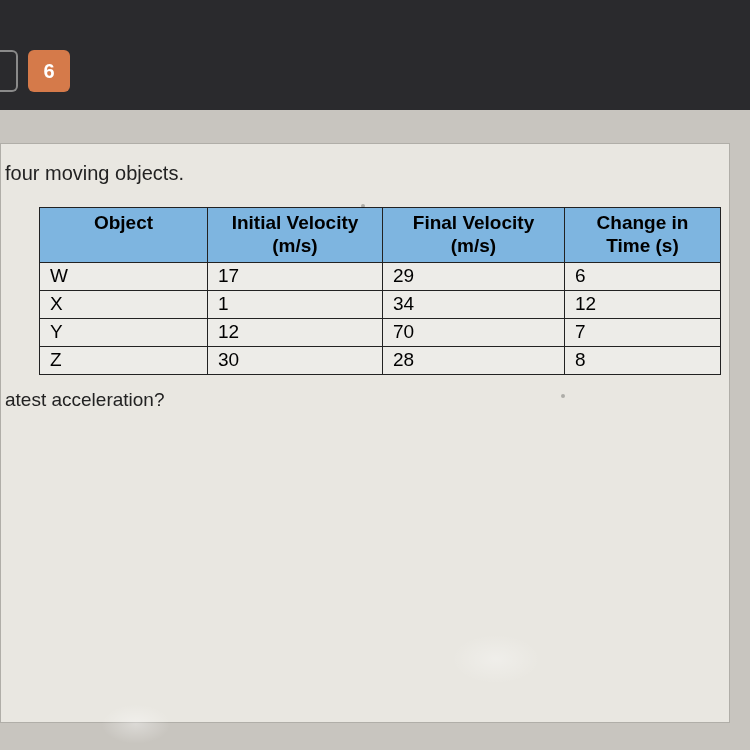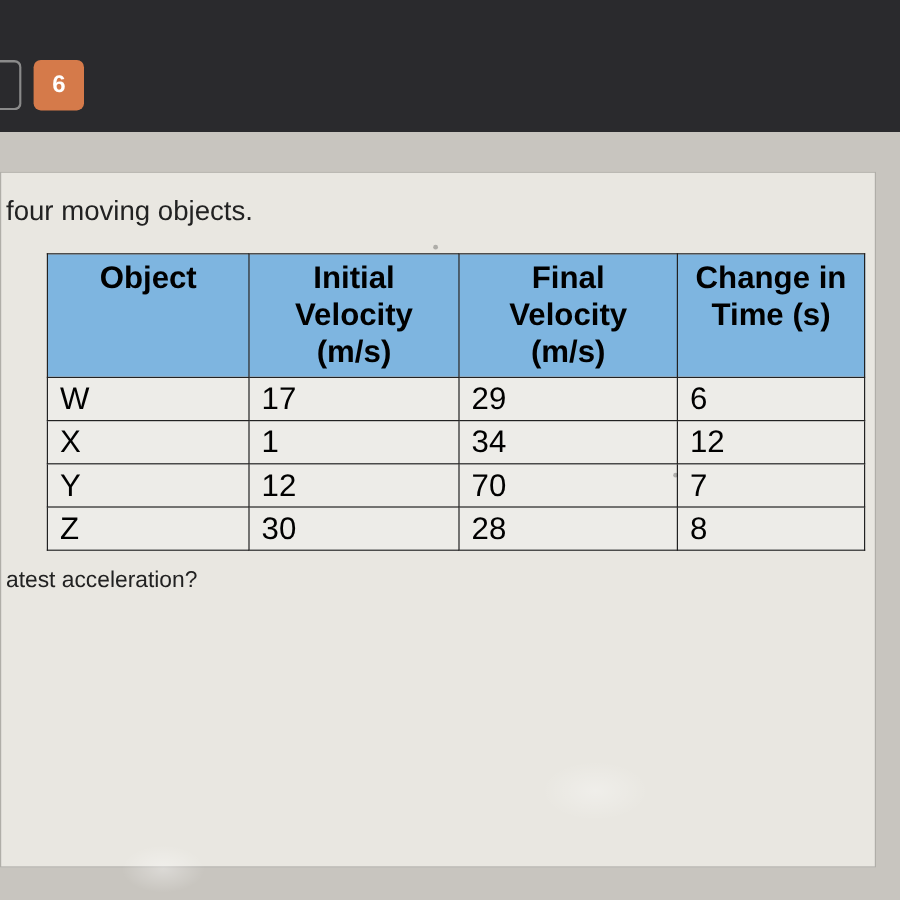--- a/index.html
+++ b/index.html
@@ -47,34 +47,34 @@
       position: absolute;
       top: 143px;
       left: 0;
       width: 730px;
       height: 580px;
       background: #e9e7e1;
       border: 1px solid #b0aea8;
       padding: 18px 0 0 0;
     }
     .prompt-text {
-      font-size: 23px;
+      font-size: 20px;
       color: #222;
       padding-left: 4px;
       margin-bottom: 22px;
     }
     .data-table {
       border-collapse: collapse;
       margin-left: 38px;
       margin-bottom: 14px;
       background: #fff;
     }
     .data-table th, .data-table td {
       border: 1px solid #222;
-      font-size: 26px;
+      font-size: 19px;
       text-align: left;
       vertical-align: top;
     }
     .data-table th {
       background: #7eb5e0;
       font-weight: bold;
       text-align: center;
       padding: 4px 10px;
       line-height: 1.2;
     }

